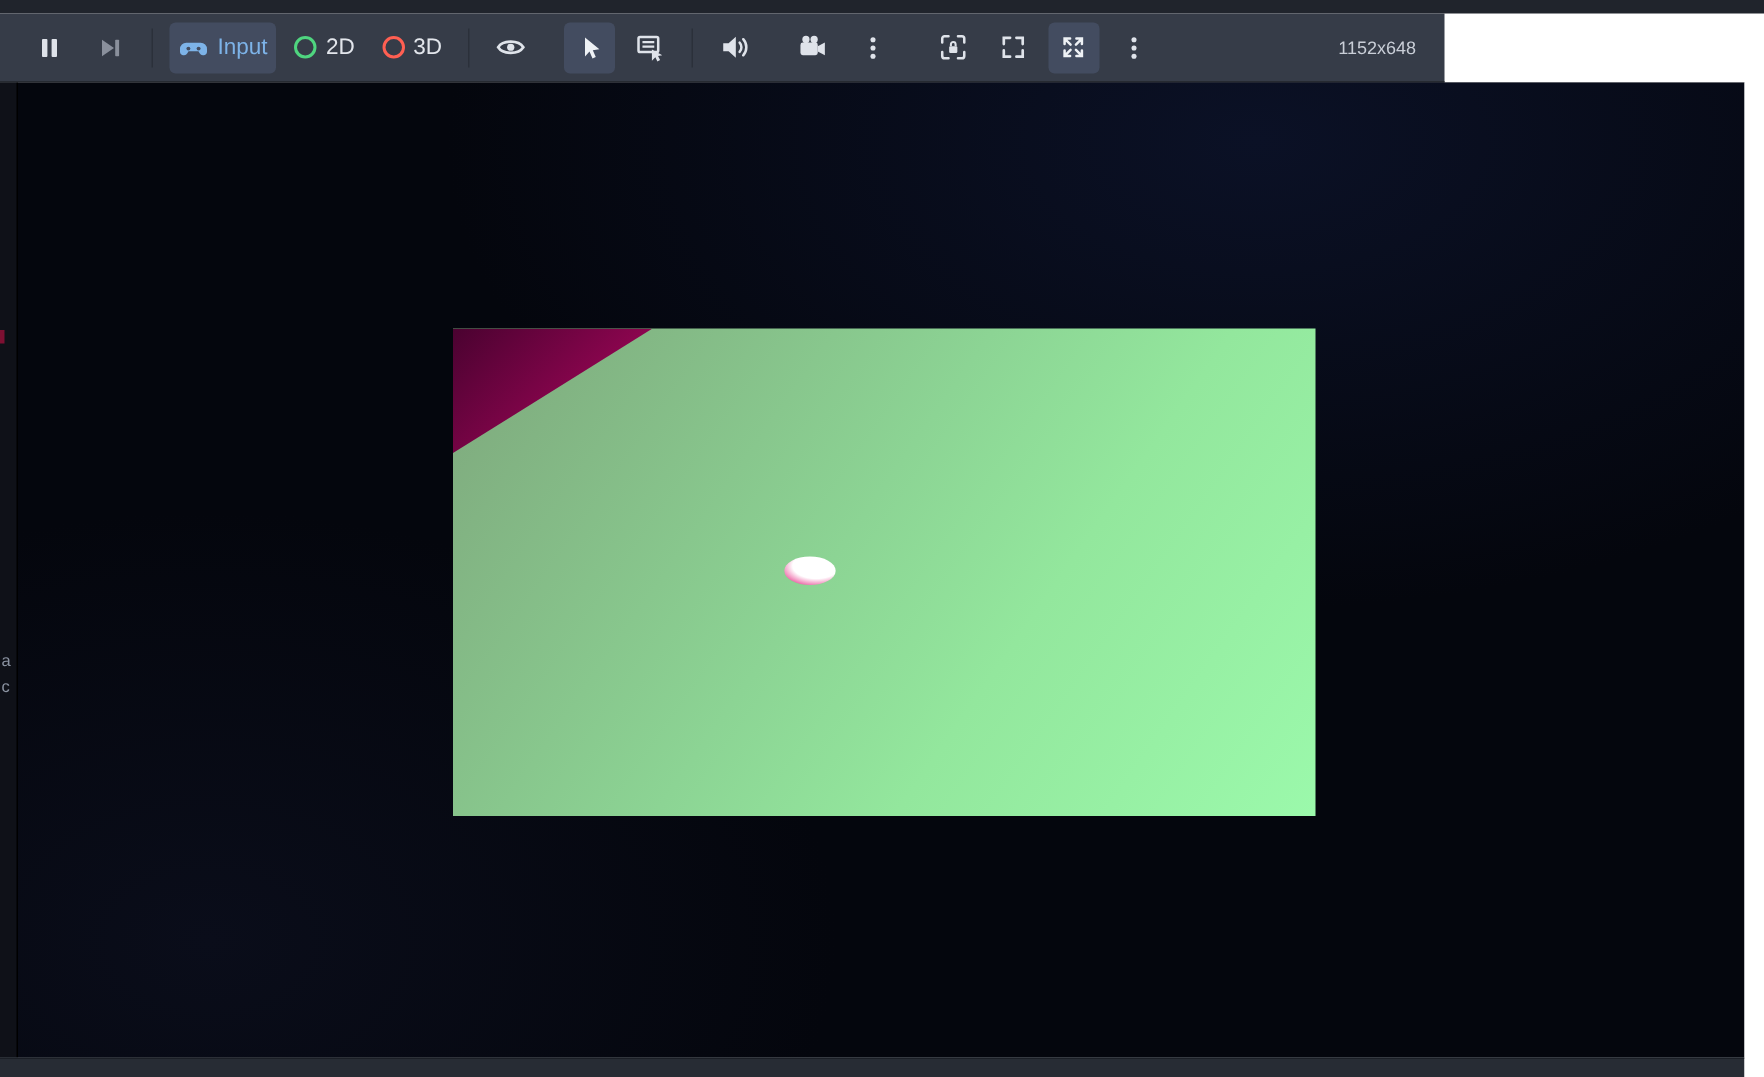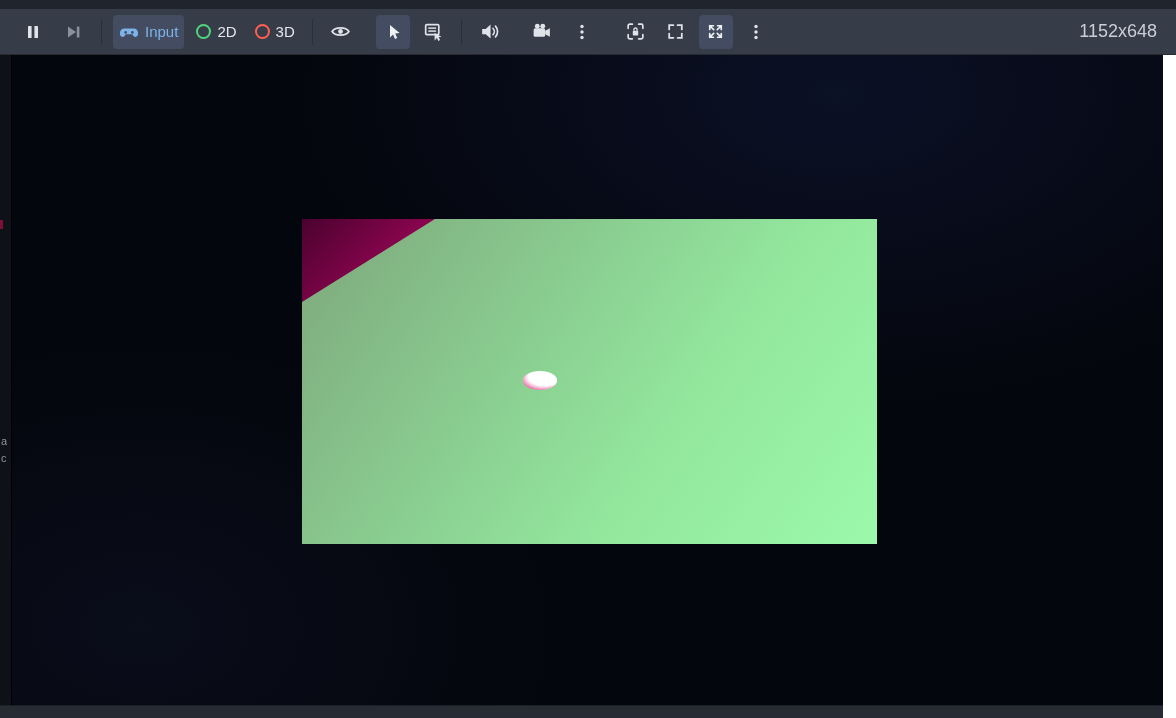--- a/index.html
+++ b/index.html
@@ -5,38 +5,38 @@
   html,body{margin:0;padding:0;background:#ffffff;}
   .app{
     position:relative;width:1176px;height:718px;overflow:hidden;
     font-family:"Liberation Sans","DejaVu Sans",sans-serif;
     background:#ffffff;
   }
   
   .top-strip{position:absolute;left:0;top:0;width:1176px;height:9px;background:#20242c;}
   
   .toolbar{
-    position:absolute;left:0;top:9px;width:1176px;height:46px;box-sizing:border-box;
+    position:absolute;left:0;top:9px;width:963px;height:46px;box-sizing:border-box;
     background:#363c48;border-bottom:1px solid #262a31;
     display:flex;align-items:center;gap:6px;padding:0 0 0 16px;
   }
   .tb-btn{
     height:34px;min-width:34px;border-radius:4px;display:flex;align-items:center;
     justify-content:center;gap:6px;padding:0 6px;box-sizing:border-box;cursor:pointer;
     color:#e3e6ec;font-size:15px;user-select:none;flex:0 0 auto;
   }
   .tb-btn.selected{background:#434c60;}
   .tb-btn .lbl{line-height:1;}
   .tb-btn.input-mode .lbl{color:#7db3e8;}
   .sep{width:1px;height:26px;background:#2b303a;margin:0 5px;flex:0 0 auto;}
   .ring{width:11px;height:11px;border-radius:50%;display:inline-block;flex:0 0 auto;}
   .ring-2d{border:2.5px solid #4fd57f;}
   .ring-3d{border:2.5px solid #ff5f52;}
   .spacer{flex:1 1 auto;}
-  .resolution{color:#c9ced7;font-size:18px;margin-right:19px;flex:0 0 auto;}
+  .resolution{color:#c9ced7;font-size:12px;margin-right:19px;flex:0 0 auto;}
   .gap-l{margin-left:12px;}
   .gap-xl{margin-left:14px;}
   
   .viewport{
     position:absolute;left:0;top:55px;width:1163px;height:650px;overflow:hidden;
     background:
       radial-gradient(900px 520px at 72% 6%, #0b1126 0%, rgba(6,8,16,0) 60%),
       radial-gradient(760px 520px at 12% 88%, #0a0d1a 0%, rgba(5,6,12,0) 55%),
       #04060d;
   }

